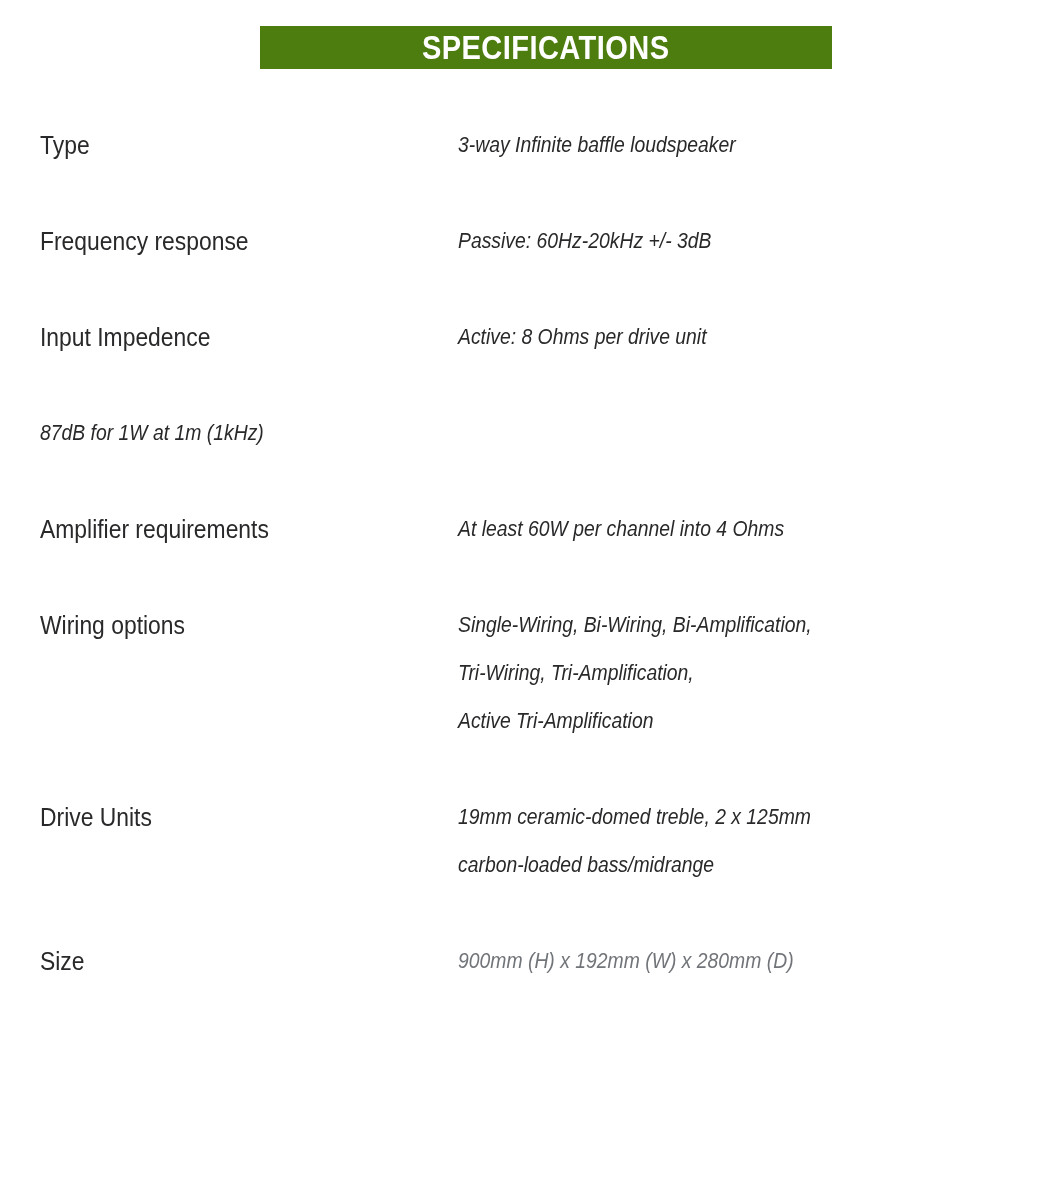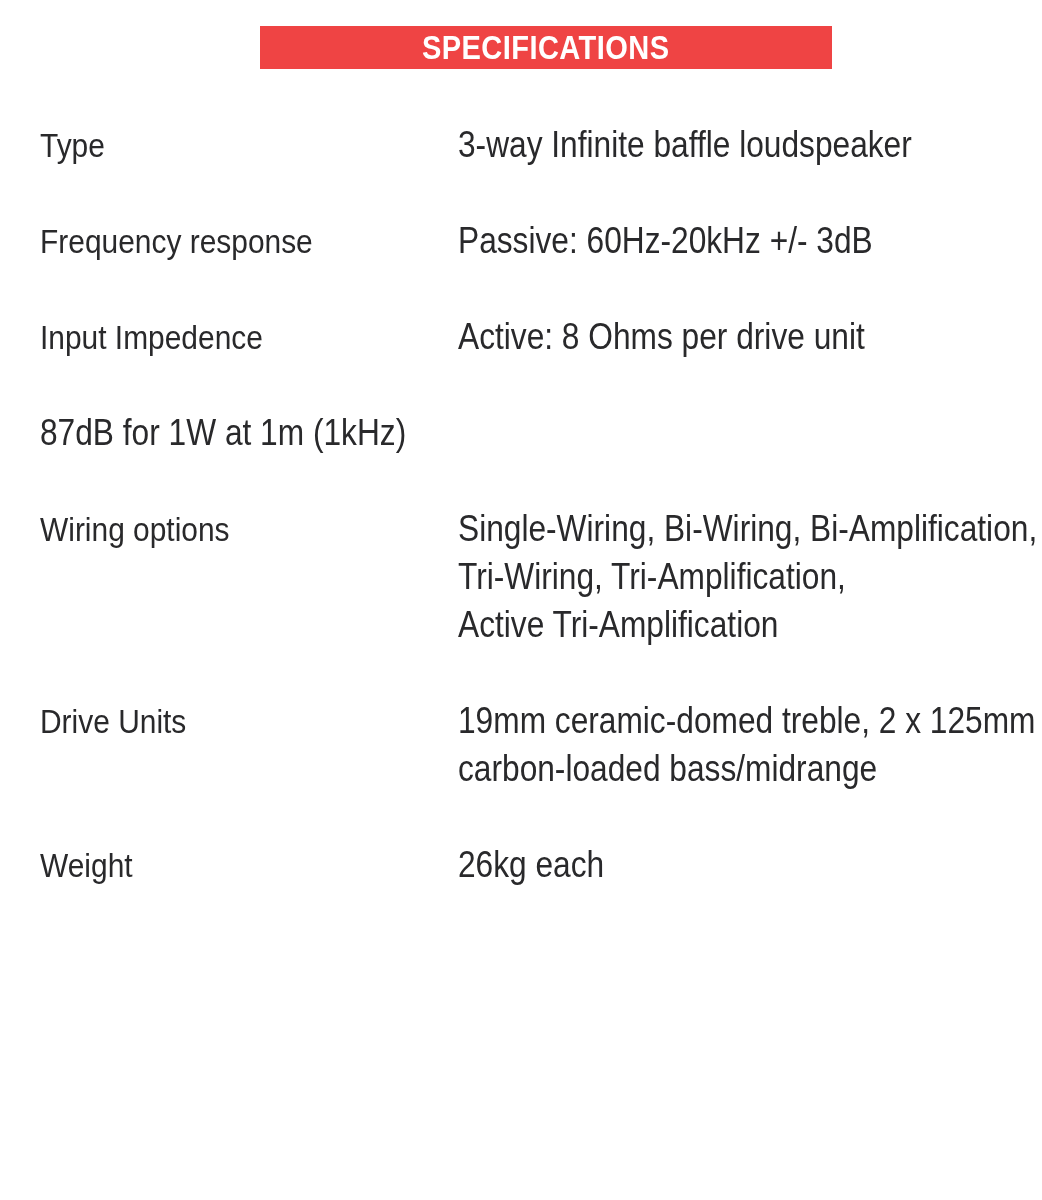--- a/index.html
+++ b/index.html
@@ -15,21 +15,21 @@
     overflow: hidden;
     font-family: "Liberation Sans", sans-serif;
     color: #29292b;
   }
   .header-bar {
     position: absolute;
     left: 260px;
     top: 26px;
     width: 572px;
     height: 43px;
-    background: #ef4444;
+    background: #4d7c0f;
     display: flex;
     align-items: center;
     justify-content: center;
   }
   .header-title {
     color: #ffffff;
     font-size: 33px;
     font-weight: bold;
     display: inline-block;
     transform: scaleX(0.88);
@@ -44,28 +44,29 @@
     width: 962px;
   }
   .spec-row {
     display: flex;
     align-items: flex-start;
     margin-bottom: 48px;
   }
   .spec-label {
     flex: none;
     width: 418px;
-    font-size: 34px;
+    font-size: 26px;
     line-height: 48px;
     white-space: nowrap;
   }
   .spec-value {
     flex: 1;
-    font-size: 36px;
+    font-size: 22px;
     line-height: 48px;
+    font-style: italic;
   }
   .value-line {
     white-space: nowrap;
   }
   .cond {
     display: inline-block;
     transform: scaleX(0.88);
     transform-origin: 0 50%;
     white-space: nowrap;
   }
@@ -104,40 +105,46 @@
         <div class="value-line"><span class="cond">Active: 8 Ohms per drive unit</span></div>
       </div>
     </div>
 
     <div class="spec-row">
       <div class="spec-value">
         <div class="value-line"><span class="cond">87dB for 1W at 1m (1kHz)</span></div>
       </div>
     </div>
 
+    <div class="spec-row">
+      <div class="spec-label"><span class="cond">Amplifier requirements</span></div>
+      <div class="spec-value">
+        <div class="value-line"><span class="cond">At least 60W per channel into 4 Ohms</span></div>
+      </div>
+    </div>
 
     <div class="spec-row">
       <div class="spec-label"><span class="cond">Wiring options</span></div>
       <div class="spec-value">
         <div class="value-line"><span class="cond">Single-Wiring, Bi-Wiring, Bi-Amplification,</span></div>
         <div class="value-line"><span class="cond">Tri-Wiring, Tri-Amplification,</span></div>
         <div class="value-line"><span class="cond">Active Tri-Amplification</span></div>
       </div>
     </div>
 
     <div class="spec-row">
       <div class="spec-label"><span class="cond">Drive Units</span></div>
       <div class="spec-value">
         <div class="value-line"><span class="cond">19mm ceramic-domed treble, 2 x 125mm</span></div>
         <div class="value-line"><span class="cond">carbon-loaded bass/midrange</span></div>
       </div>
     </div>
 
-
     <div class="spec-row">
-      <div class="spec-label"><span class="cond">Weight</span></div>
+      <div class="spec-label"><span class="cond">Size</span></div>
       <div class="spec-value">
-        <div class="value-line"><span class="cond">26kg each</span></div>
+        <div class="value-line muted"><span class="cond">900mm (H) x 192mm (W) x 280mm (D)</span></div>
       </div>
     </div>
+
 
   </div>
 </div>
 
 </body></html>

